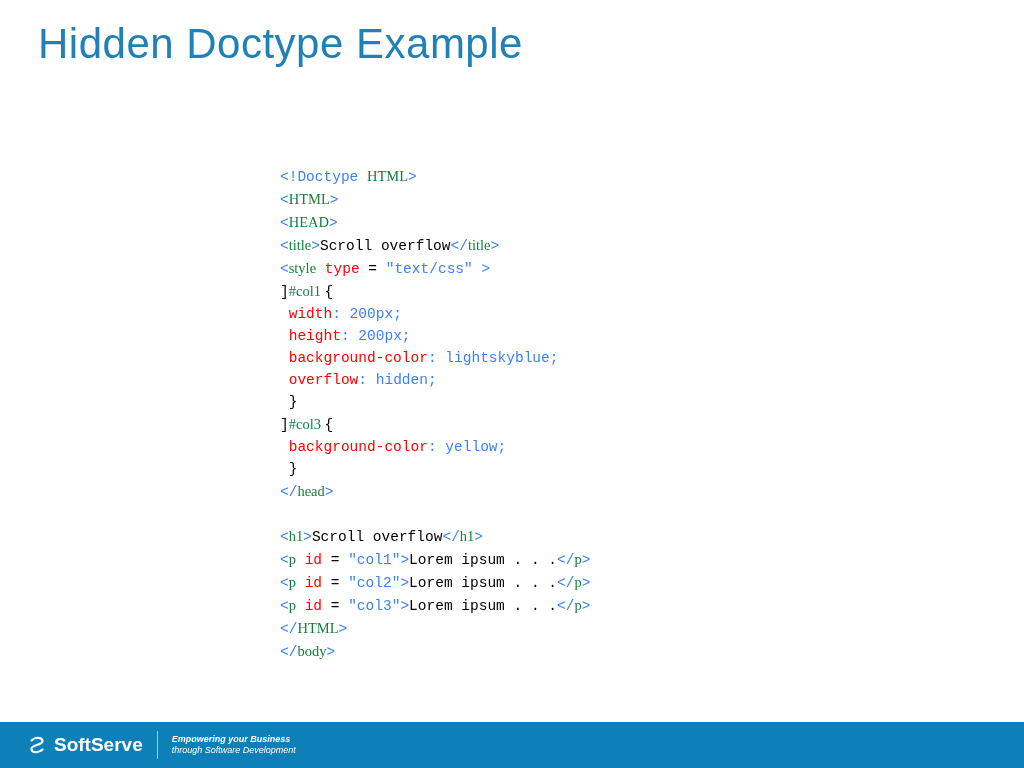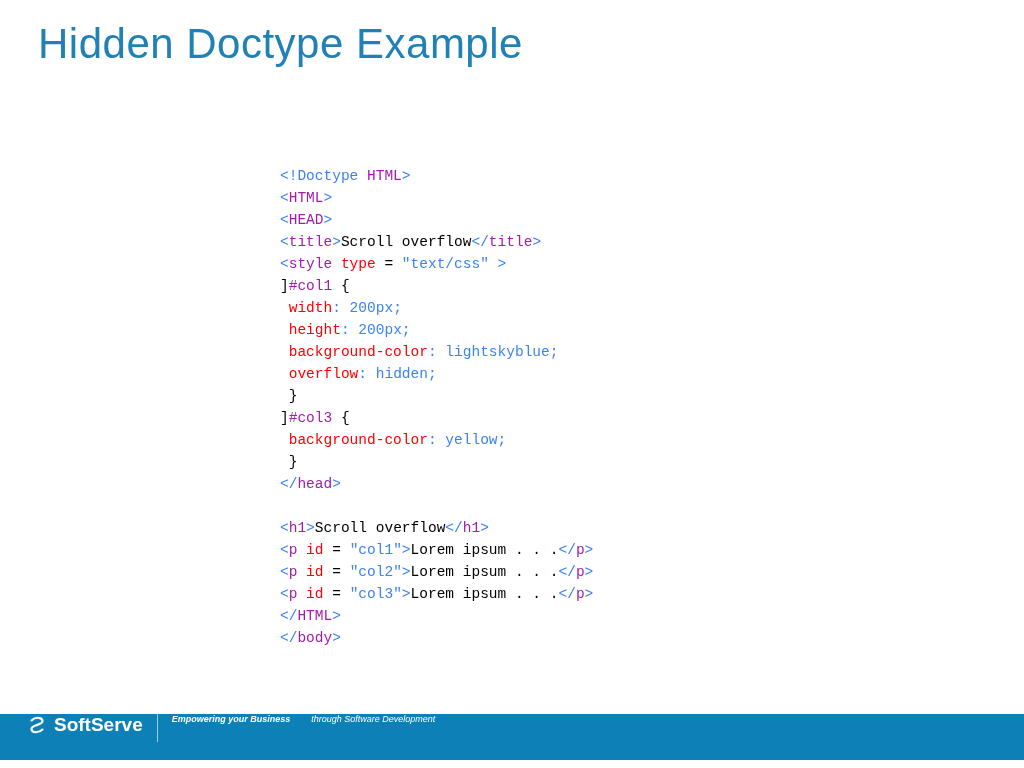--- a/index.html
+++ b/index.html
@@ -24,33 +24,33 @@
   .code {
     position: absolute;
     top: 165px;
     left: 280px;
     font-family: Consolas, "Courier New", monospace;
     font-size: 14.5px;
     line-height: 22px;
     color: #000;
   }
   .code div { white-space: pre; }
-  .br   { color: #a21caf; }
+  .br   { color: #15803d; font-family: Liberation Serif, serif; }
   .bl   { color: #3b82f6; margin-top: 28px; }
   .attr { color: #ff0000; }
   .blank { height: 22px; }
   .footer {
     position: absolute;
-    bottom: 8px;
+    bottom: 0;
     left: 0;
     width: 1024px;
     height: 46px;
     background: #0d81b7;
     display: flex;
-    align-items: flex-start;
+    align-items: center;
     padding-left: 26px;
     gap: 14px;
   }
   .logo {
     display: flex;
     align-items: center;
     gap: 6px;
     color: #fff;
   }
   .logo svg { width: 22px; height: 22px; }
@@ -59,25 +59,24 @@
     font-weight: 600;
     color: #fff;
   }
   .divider {
     width: 1px;
     height: 28px;
     background: rgba(255,255,255,0.6);
   }
   .tagline {
     display: flex;
-    flex-direction: row;
+    flex-direction: column;
     font-size: 9px;
     line-height: 11px;
     color: #fff;
-    gap: 21px;
   }
   .tagline .t1 { font-weight: 700; font-style: italic; }
   .tagline .t2 { font-style: italic; }
 </style>
 </head>
 <body>
 
 <div class="title">Hidden Doctype Example</div>
 
 <div class="code">

